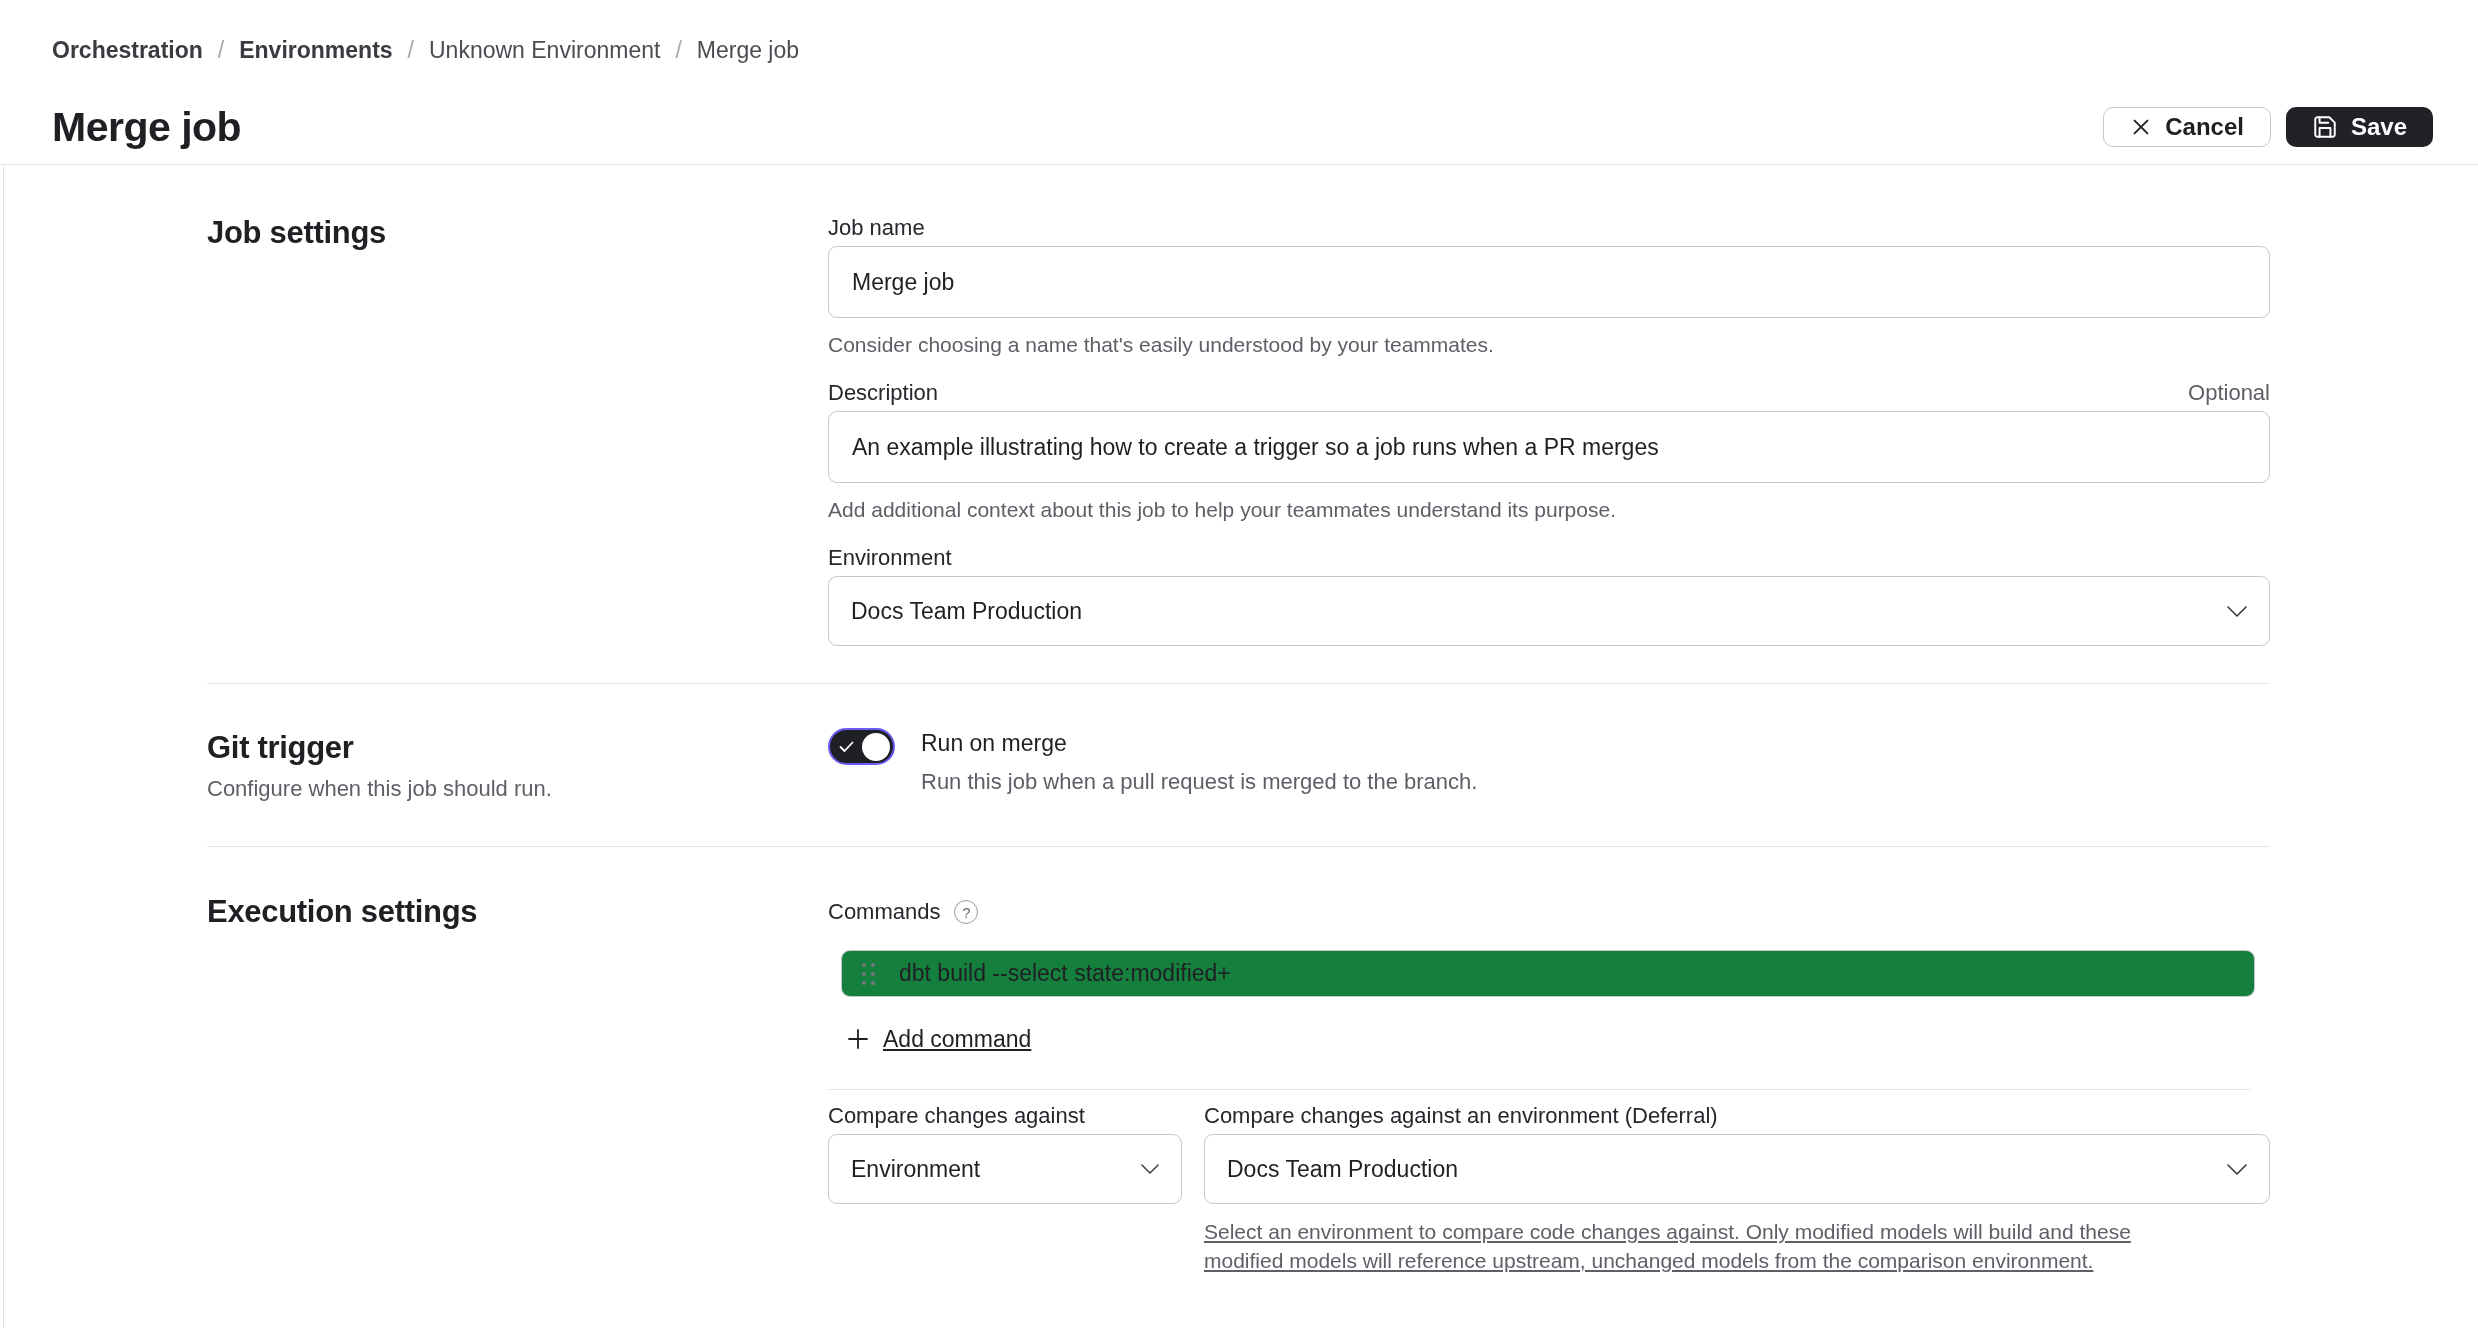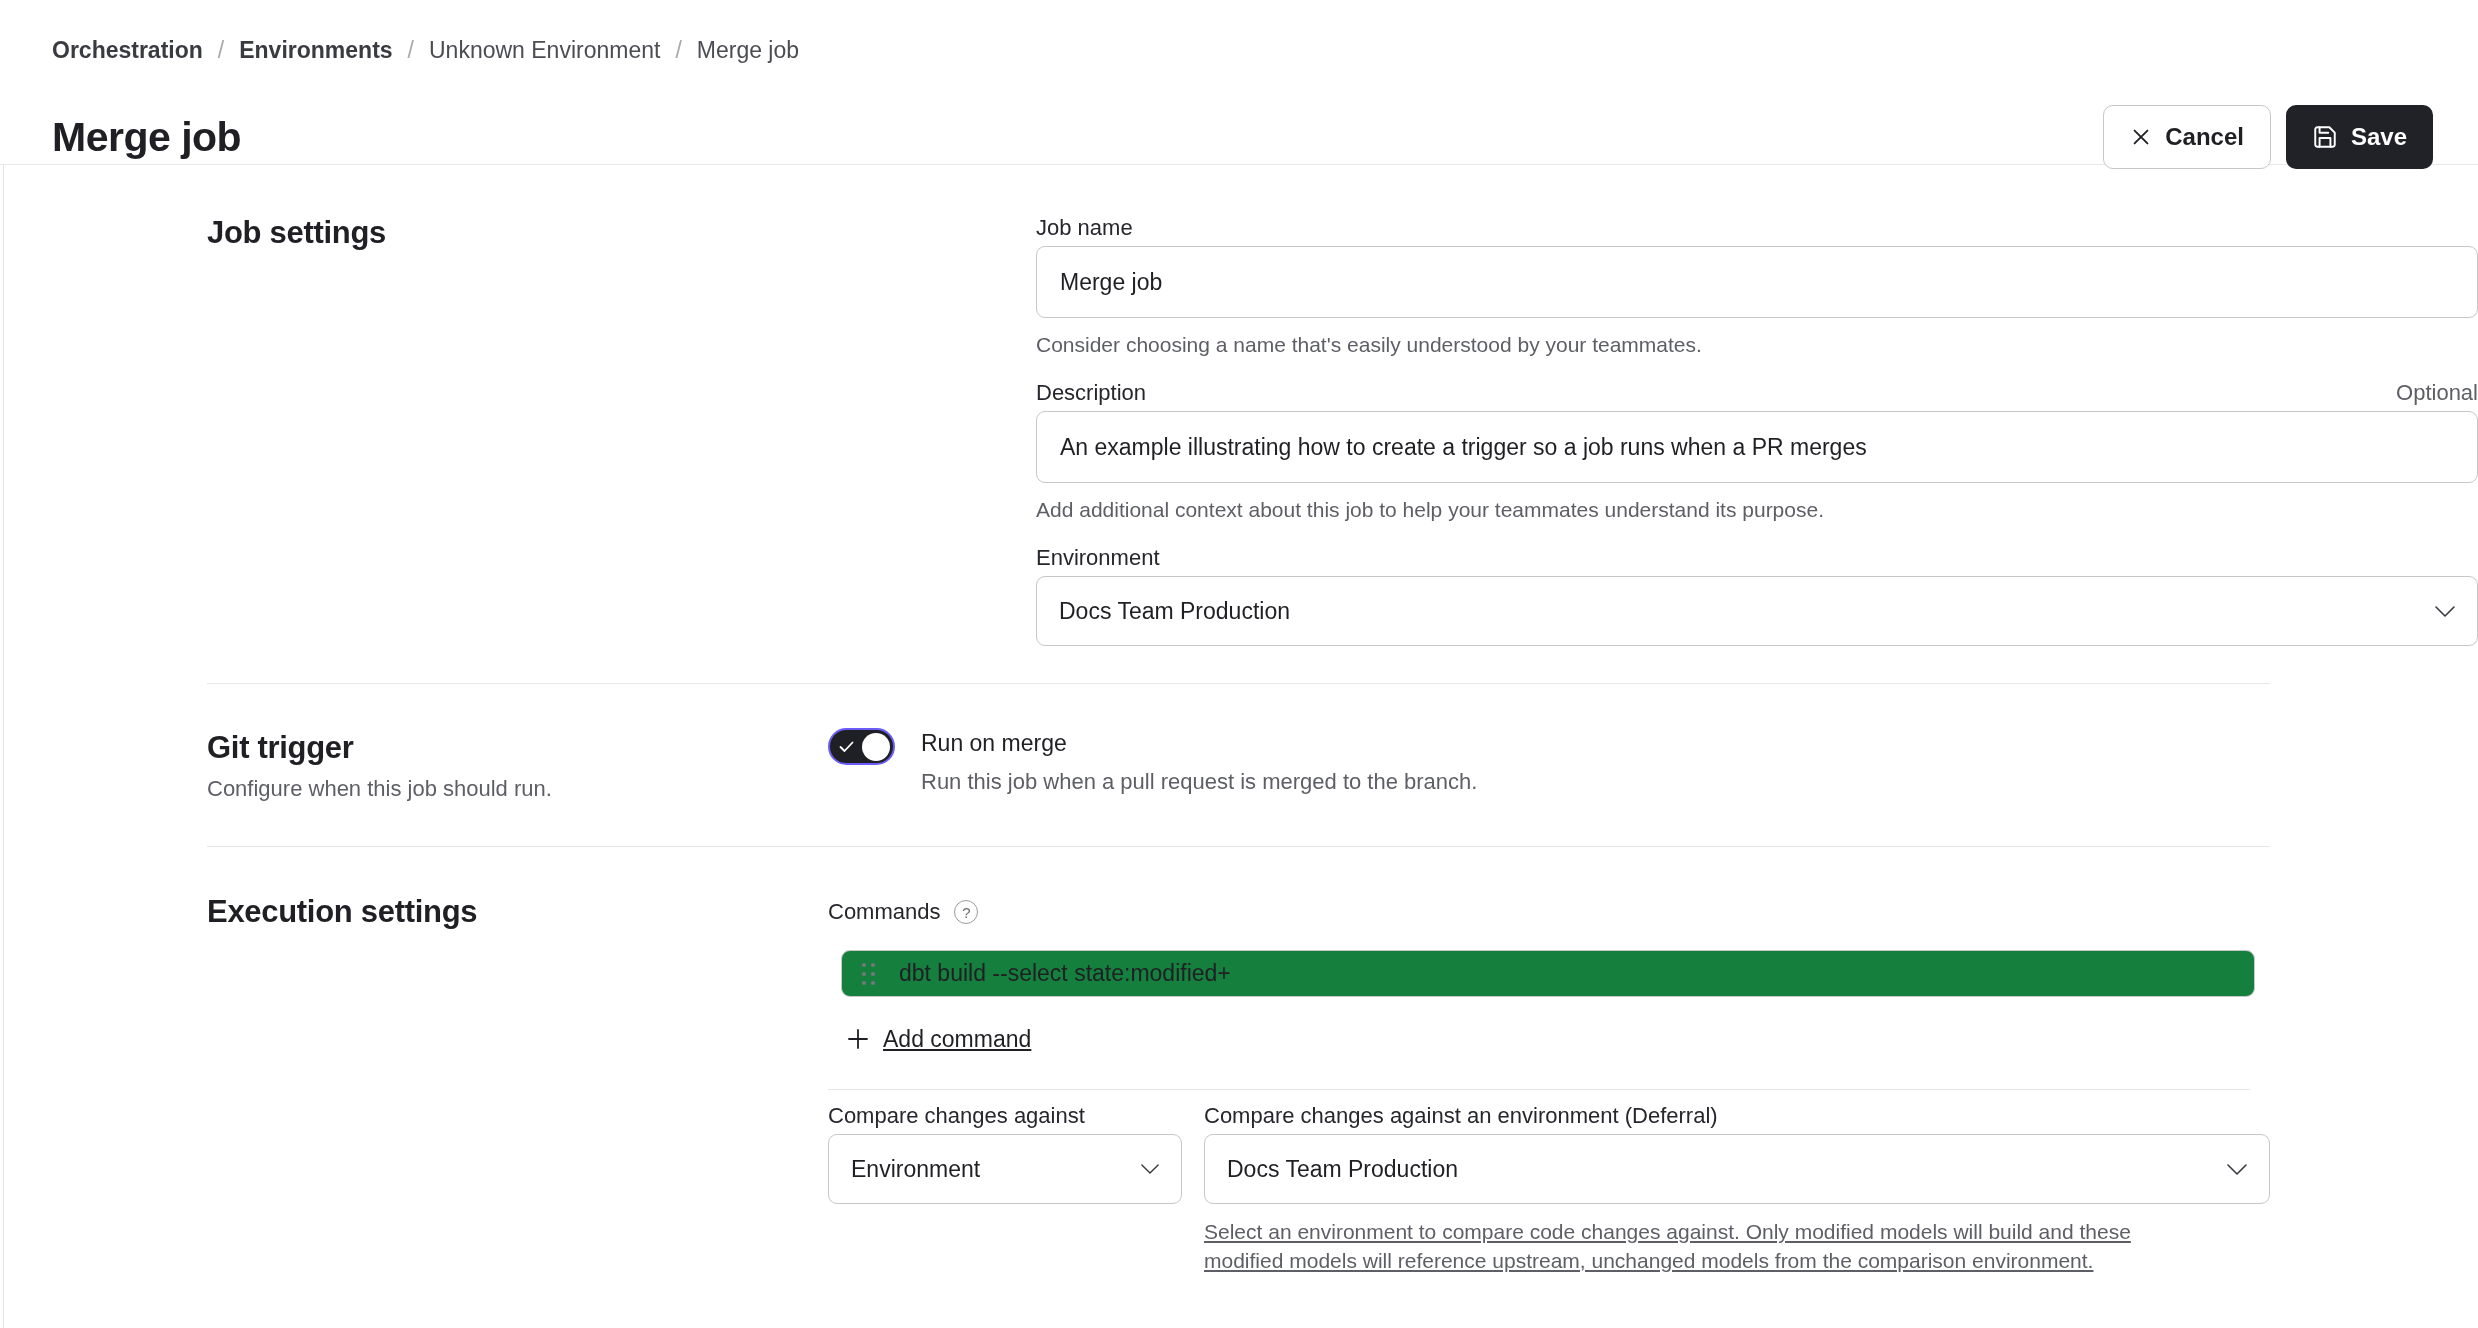--- a/index.html
+++ b/index.html
@@ -11,21 +11,21 @@
 
   
   .header { height:165px; padding:38px 45px 0 52px; border-bottom:1px solid #e7e7e9; }
   .breadcrumb { display:flex; align-items:center; gap:15px; font-size:23px; line-height:25px; }
   .crumb { color:#3a3b41; font-weight:600; cursor:pointer; }
   .crumb.plain { font-weight:400; color:#4c4d53; }
   .crumb-sep { color:#a9aaaf; font-weight:400; }
   .title-row { margin-top:42px; display:flex; justify-content:space-between; align-items:center; }
   .page-title { font-size:41px; font-weight:700; line-height:44px; letter-spacing:-0.5px; }
   .header-actions { display:flex; gap:15px; align-items:center; }
-  .btn { height:64px; border-radius:10px; display:flex; align-items:center; gap:13px;
+  .btn { height:40px; border-radius:10px; display:flex; align-items:center; gap:13px;
          font-size:24px; font-weight:600; padding:0 26px; cursor:pointer; border:none;
          font-family:"Liberation Sans", sans-serif; }
   .btn-secondary { background:#fff; border:1px solid #c6c7ca; color:#1f1f24; }
   .btn-primary { background:#212228; color:#fff; }
   .btn svg { flex:0 0 auto; }
 
   
   .section { display:flex; padding-left:207px; }
   .section-left { width:621px; flex:0 0 621px; }
   .section-right { width:1442px; flex:0 0 1442px; }
@@ -75,21 +75,21 @@
   .drag-handle i { width:4px; height:4px; border-radius:50%; background:#76777d; }
   .command-text { margin-left:24px; font-size:23px; color:#1f1f24; }
   .add-command { margin-top:27px; margin-left:18px; display:flex; align-items:center; gap:13px;
                  font-size:23px; font-weight:500; color:#1f1f24; line-height:30px; cursor:pointer; width:max-content;text-decoration:underline; }
 
   .compare-row { margin-top:11px; display:flex; }
   .compare-col-left { width:354px; flex:0 0 354px; margin-right:22px; }
   .compare-col-right { flex:1; }
   .helper-lines { margin-top:13px; font-size:21px; line-height:29px; color:#5e5f66;text-decoration:underline; }
 
-  .sec-job { padding-top:48px; padding-bottom:37px;justify-content:space-between; }
+  .sec-job { padding-top:48px; padding-bottom:37px; }
 </style>
 </head>
 <body>
 
 <div class="page">
   <div class="left-edge-line"></div>
 
   <div class="header">
     <div class="breadcrumb">
       <span class="crumb">Orchestration</span>

